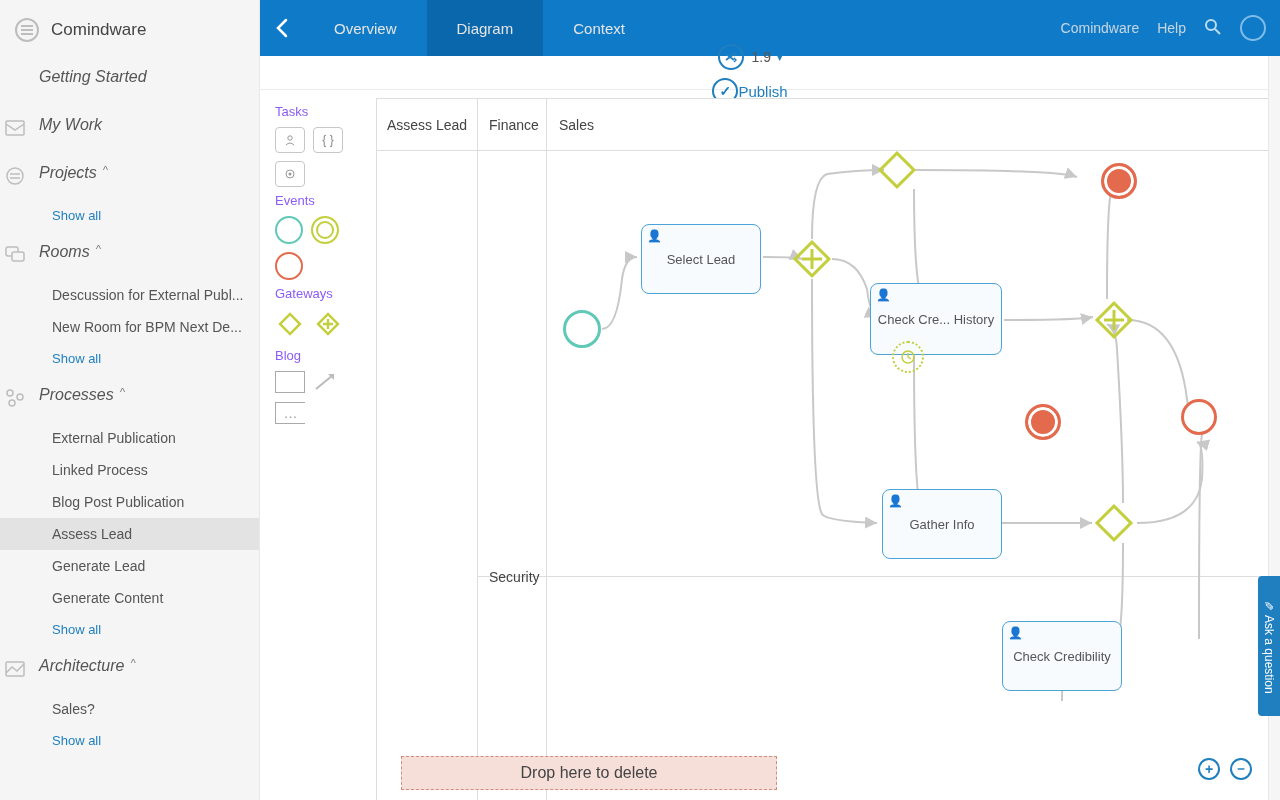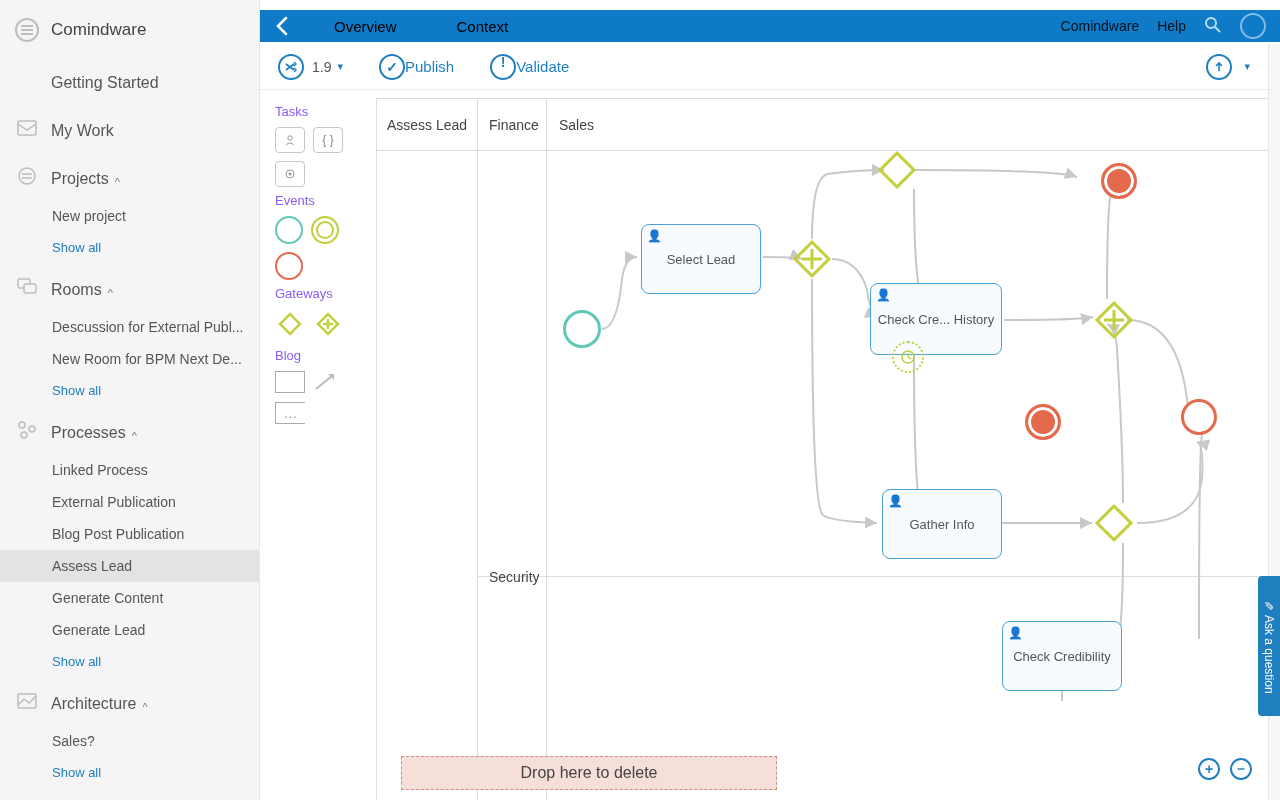--- a/index.html
+++ b/index.html
@@ -2,37 +2,37 @@
 <html><head>
 <meta charset="utf-8">
 <style>
 * { box-sizing: border-box; margin: 0; padding: 0; }
 body { font-family: -apple-system, "Segoe UI", Arial, sans-serif; font-size: 14px; color: #555; overflow: hidden; width: 1280px; height: 800px; background: #fff; }
 
 
 .left-sidebar { position: absolute; left: 0; top: 0; width: 260px; height: 800px; background: #f5f5f5; border-right: 1px solid #e8e8e8; overflow-y: auto; }
 .brand-row { display: flex; align-items: center; padding: 18px 15px 14px; font-size: 17px; color: #444; }
 .brand-ico { width: 24px; height: 24px; border: 2px solid #bdbdbd; border-radius: 50%; margin-right: 12px; display: flex; align-items: center; justify-content: center; }
-.nav-item { display: flex; align-items: flex-end; padding: 12px 15px; font-size: 16px; color: #555; cursor: pointer; }
+.nav-item { display: flex; align-items: flex-start; padding: 12px 3px; font-size: 16px; color: #555; cursor: pointer; font-style: italic; }
 .nav-icon { width: 24px; height: 24px; margin-right: 12px; display: flex; align-items: center; justify-content: center; }
 .nav-sub { padding: 8px 15px 8px 52px; color: #555; font-size: 14px; cursor: pointer; white-space: nowrap; overflow: hidden; text-overflow: ellipsis; }
 .nav-sub.active { background: #e3e3e3; }
 .nav-link { padding: 8px 15px 8px 52px; color: #1f7fbf; font-size: 13px; cursor: pointer; }
 .chev { margin-left: 6px; font-size: 11px; color: #777; }
 
 
-.topbar { position: absolute; left: 260px; top: 0; right: 0; height: 32px; background: #0f7ac7; display: flex; align-items: stretch; color: #000000; margin-top: 10px; }
+.topbar { position: absolute; left: 260px; top: 0; right: 0; height: 56px; background: #0f7ac7; display: flex; align-items: stretch; color: #e5e5e5; }
 .tb-back { width: 44px; display: flex; align-items: center; justify-content: center; cursor: pointer; }
 .tb-tab { padding: 0 30px; display: flex; align-items: center; cursor: pointer; font-size: 15px; }
 .tb-tab.active { background: #0b67ab; }
 .tb-right { margin-left: auto; display: flex; align-items: center; gap: 18px; padding-right: 14px; font-size: 14px; }
 .tb-avatar { width: 26px; height: 26px; border: 2px solid #7fbce8; border-radius: 50%; }
 
 
-.toolbar { position: absolute; left: 260px; top: 44px; right: 12px; height: 46px; display: flex; align-items: center; border-bottom: 1px solid #ececec; padding: 0 18px; gap: 8px; }
+.toolbar { position: absolute; left: 260px; top: 44px; right: 12px; height: 46px; display: flex; align-items: center; border-bottom: 1px solid #ececec; padding: 0 18px; gap: 8px; flex-direction: column; }
 .tool-circ { width: 26px; height: 26px; border: 2px solid #1f7fbf; border-radius: 50%; display: flex; align-items: center; justify-content: center; color: #1f7fbf; font-weight: bold; font-size: 14px; }
 .tool-txt { color: #1f7fbf; font-size: 15px; margin-left: 0; }
 .tool-group { display: flex; align-items: center; margin-right: 28px; cursor: pointer; }
 .tool-ver { color: #555; margin-left: 8px; }
 
 
 .palette { position: absolute; left: 275px; top: 98px; width: 92px; }
 .pal-head { font-weight: 400; color: #8b5cf6; font-size: 13px; margin: 6px 0 8px; }
 .pal-row { display: flex; gap: 8px; flex-wrap: wrap; margin-bottom: 6px; }
 .pal-box { width: 30px; height: 26px; border: 1px solid #c7c7c7; border-radius: 4px; display: flex; align-items: center; justify-content: center; color: #888; font-size: 12px; cursor: grab; background:#fff; }
@@ -96,21 +96,20 @@
     <div class="nav-icon">
       <svg width="20" height="20">
           <circle cx="10" cy="10" r="8" fill="none" stroke="#bdbdbd" stroke-width="1.5"></circle>
           <line x1="5" y1="8" x2="15" y2="8" stroke="#bdbdbd" stroke-width="1.5"></line>
           <line x1="5" y1="12" x2="15" y2="12" stroke="#bdbdbd" stroke-width="1.5"></line>
         </svg>
     </div>
     <span>Projects</span>
       <span class="chev">^</span>
   </div>
-  <div class="nav-sub">New project</div>
   <div class="nav-link">Show all</div>
 
   <div class="nav-item">
     <div class="nav-icon">
       <svg width="20" height="18">
           <rect x="1" y="1" width="12" height="9" rx="2" fill="none" stroke="#bdbdbd" stroke-width="1.5"></rect>
           <rect x="7" y="6" width="12" height="9" rx="2" fill="#f5f5f5" stroke="#bdbdbd" stroke-width="1.5"></rect>
         </svg>
     </div>
     <span>Rooms</span>
@@ -124,26 +123,26 @@
     <div class="nav-icon">
       <svg width="20" height="20">
           <circle cx="5" cy="5" r="3" fill="none" stroke="#bdbdbd" stroke-width="1.5"></circle>
           <circle cx="15" cy="9" r="3" fill="none" stroke="#bdbdbd" stroke-width="1.5"></circle>
           <circle cx="7" cy="15" r="3" fill="none" stroke="#bdbdbd" stroke-width="1.5"></circle>
         </svg>
     </div>
     <span>Processes</span>
       <span class="chev">^</span>
   </div>
+  <div class="nav-sub">External Publication</div>
   <div class="nav-sub">Linked Process</div>
-  <div class="nav-sub">External Publication</div>
   <div class="nav-sub">Blog Post Publication</div>
   <div class="nav-sub active">Assess Lead</div>
+  <div class="nav-sub">Generate Lead</div>
   <div class="nav-sub">Generate Content</div>
-  <div class="nav-sub">Generate Lead</div>
   <div class="nav-link">Show all</div>
 
   <div class="nav-item">
     <div class="nav-icon">
       <svg width="20" height="16">
           <rect x="1" y="1" width="18" height="14" rx="1" fill="none" stroke="#bdbdbd" stroke-width="1.5"></rect>
           <path d="M1 12 L7 6 L12 10 L19 3" fill="none" stroke="#bdbdbd" stroke-width="1.5"></path>
         </svg>
     </div>
     <span>Architecture</span>
@@ -160,20 +159,21 @@
 
 <div class="scrollstub"></div>
 
 <div class="topbar">
   <div class="tb-back">
     <svg width="14" height="20">
         <path d="M11 2 L3 10 L11 18" fill="none" stroke="#fff" stroke-width="2.5" stroke-linecap="round"></path>
       </svg>
   </div>
   <div class="tb-tab">Overview</div>
+  <div class="tb-tab active">Diagram</div>
   <div class="tb-tab">Context</div>
   <div class="tb-right">
     <span style="opacity:.85">Comindware</span>
     <span style="opacity:.85">Help</span>
     <span><svg width="18" height="18">
           <circle cx="7" cy="7" r="5" fill="none" stroke="#bde" stroke-width="2"></circle>
           <line x1="11" y1="11" x2="16" y2="16" stroke="#bde" stroke-width="2"></line>
         </svg></span>
     <div class="tb-avatar"></div>
   </div>

